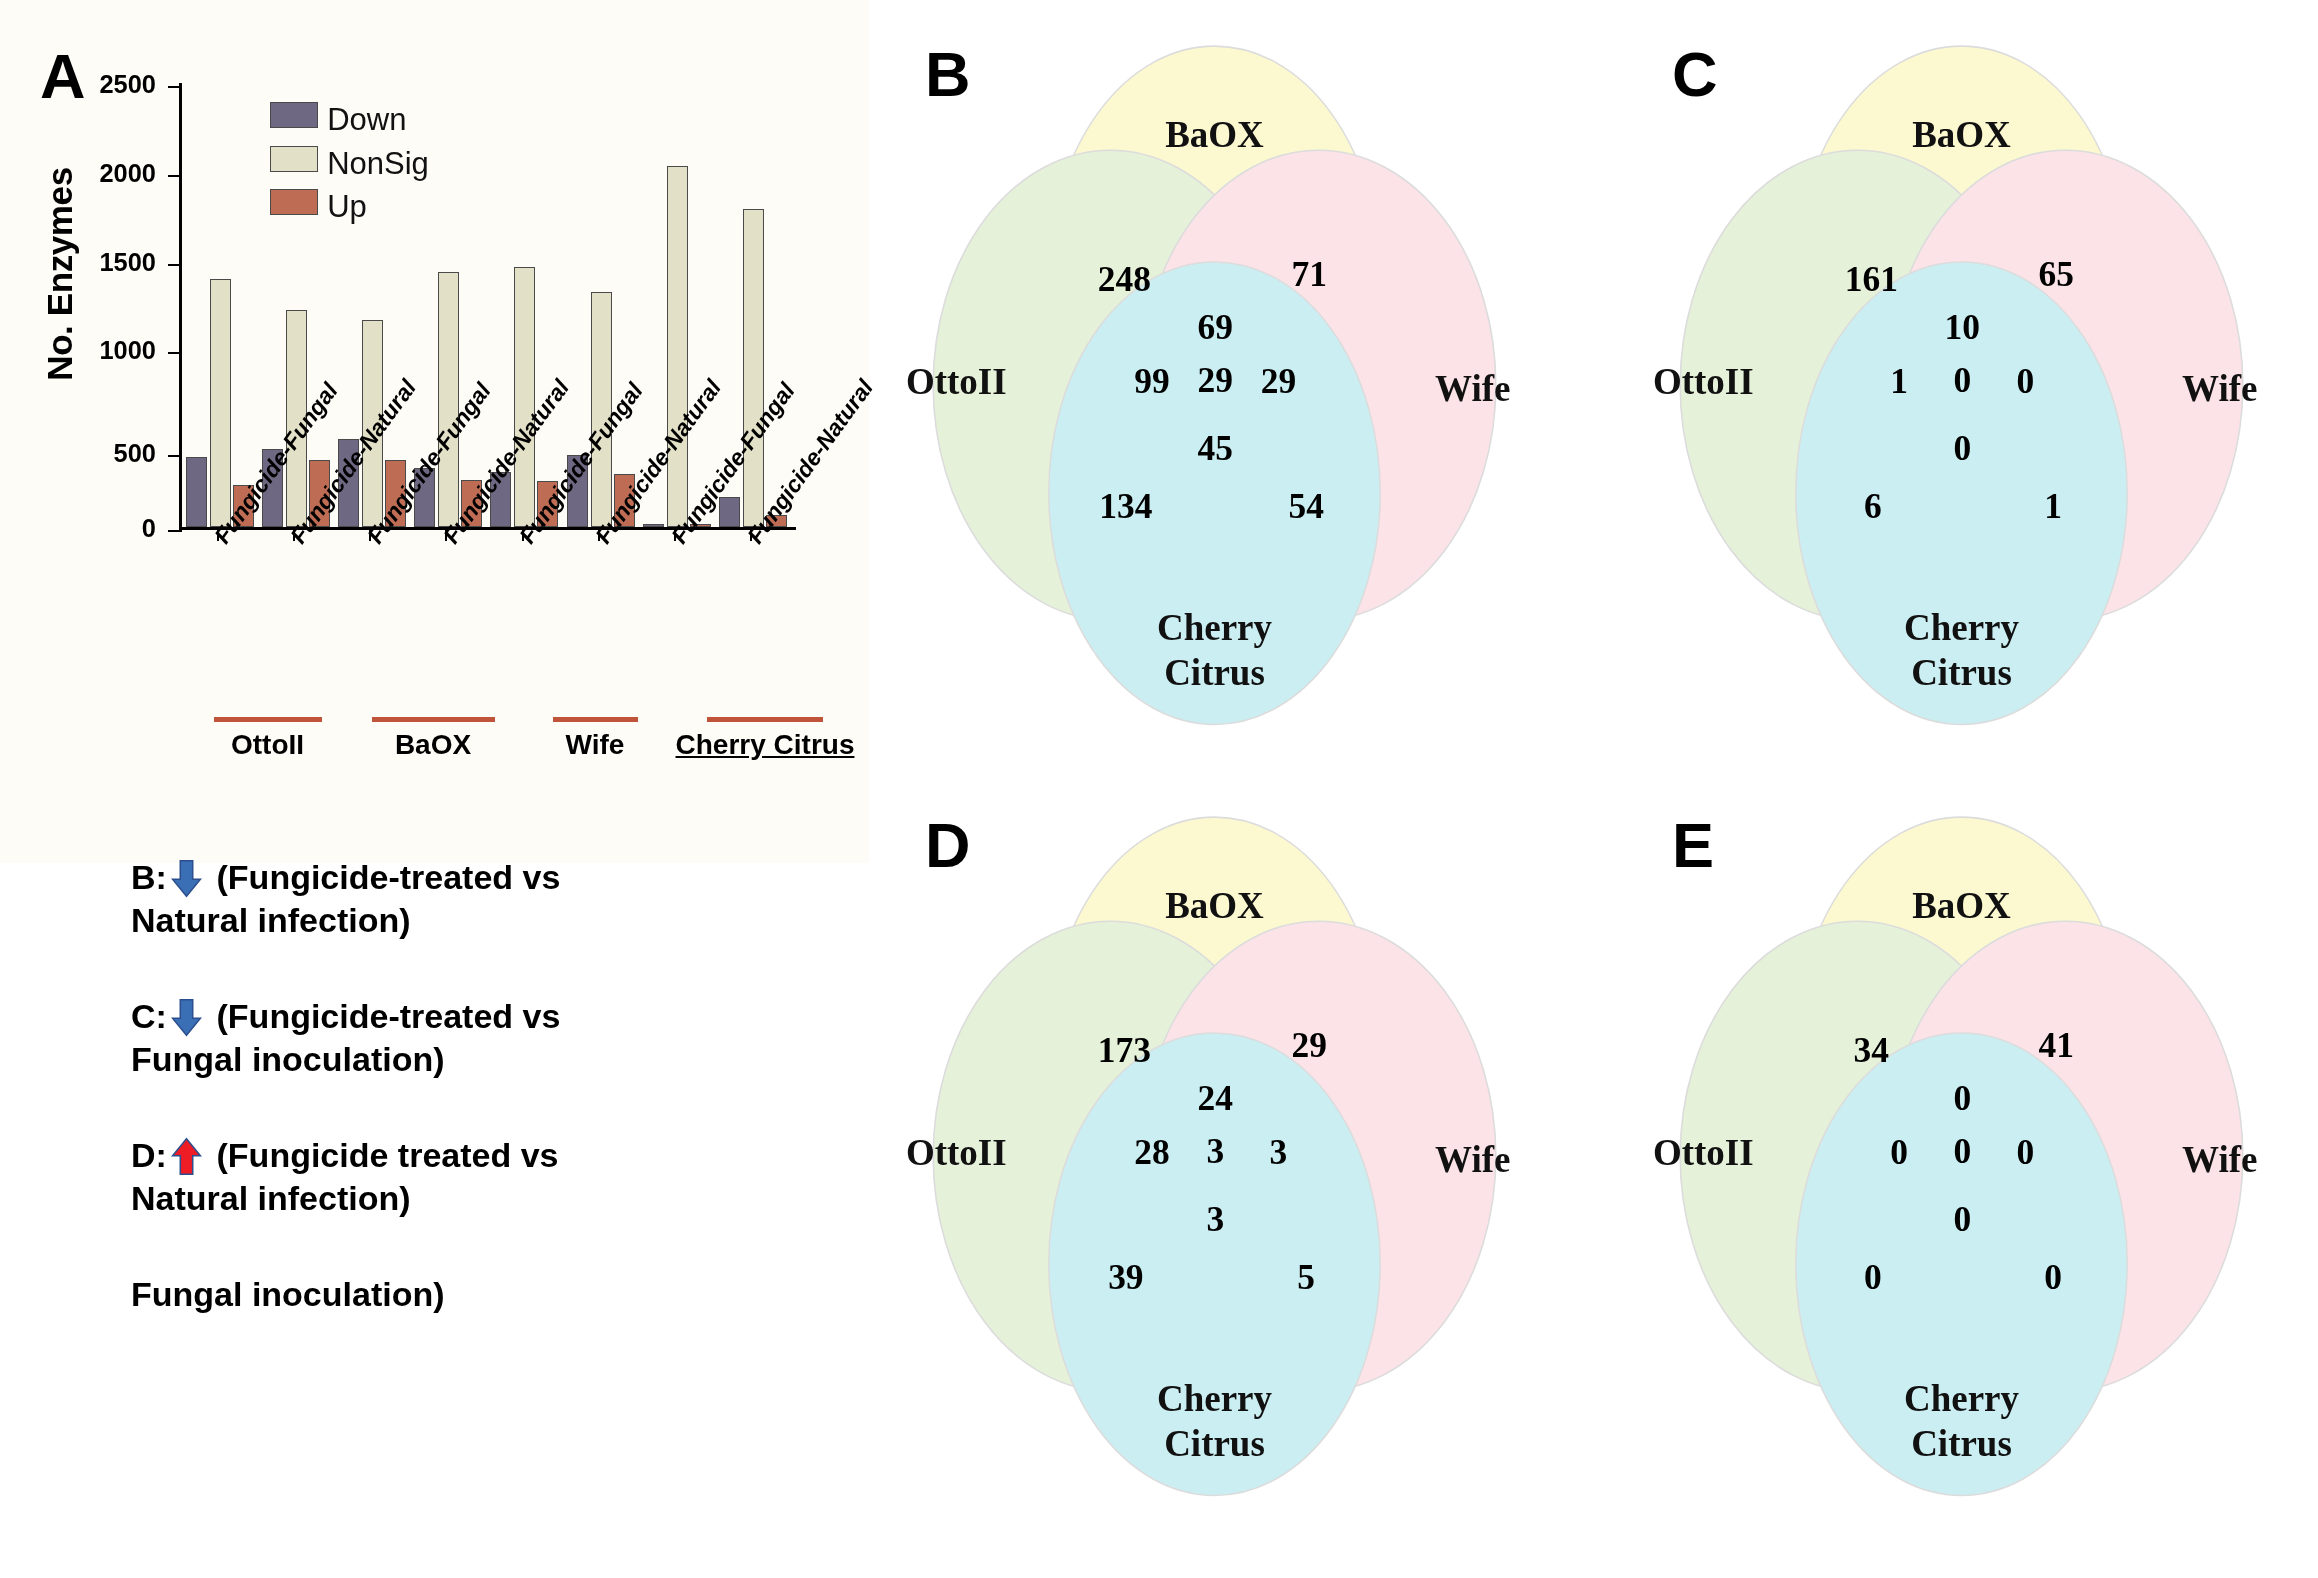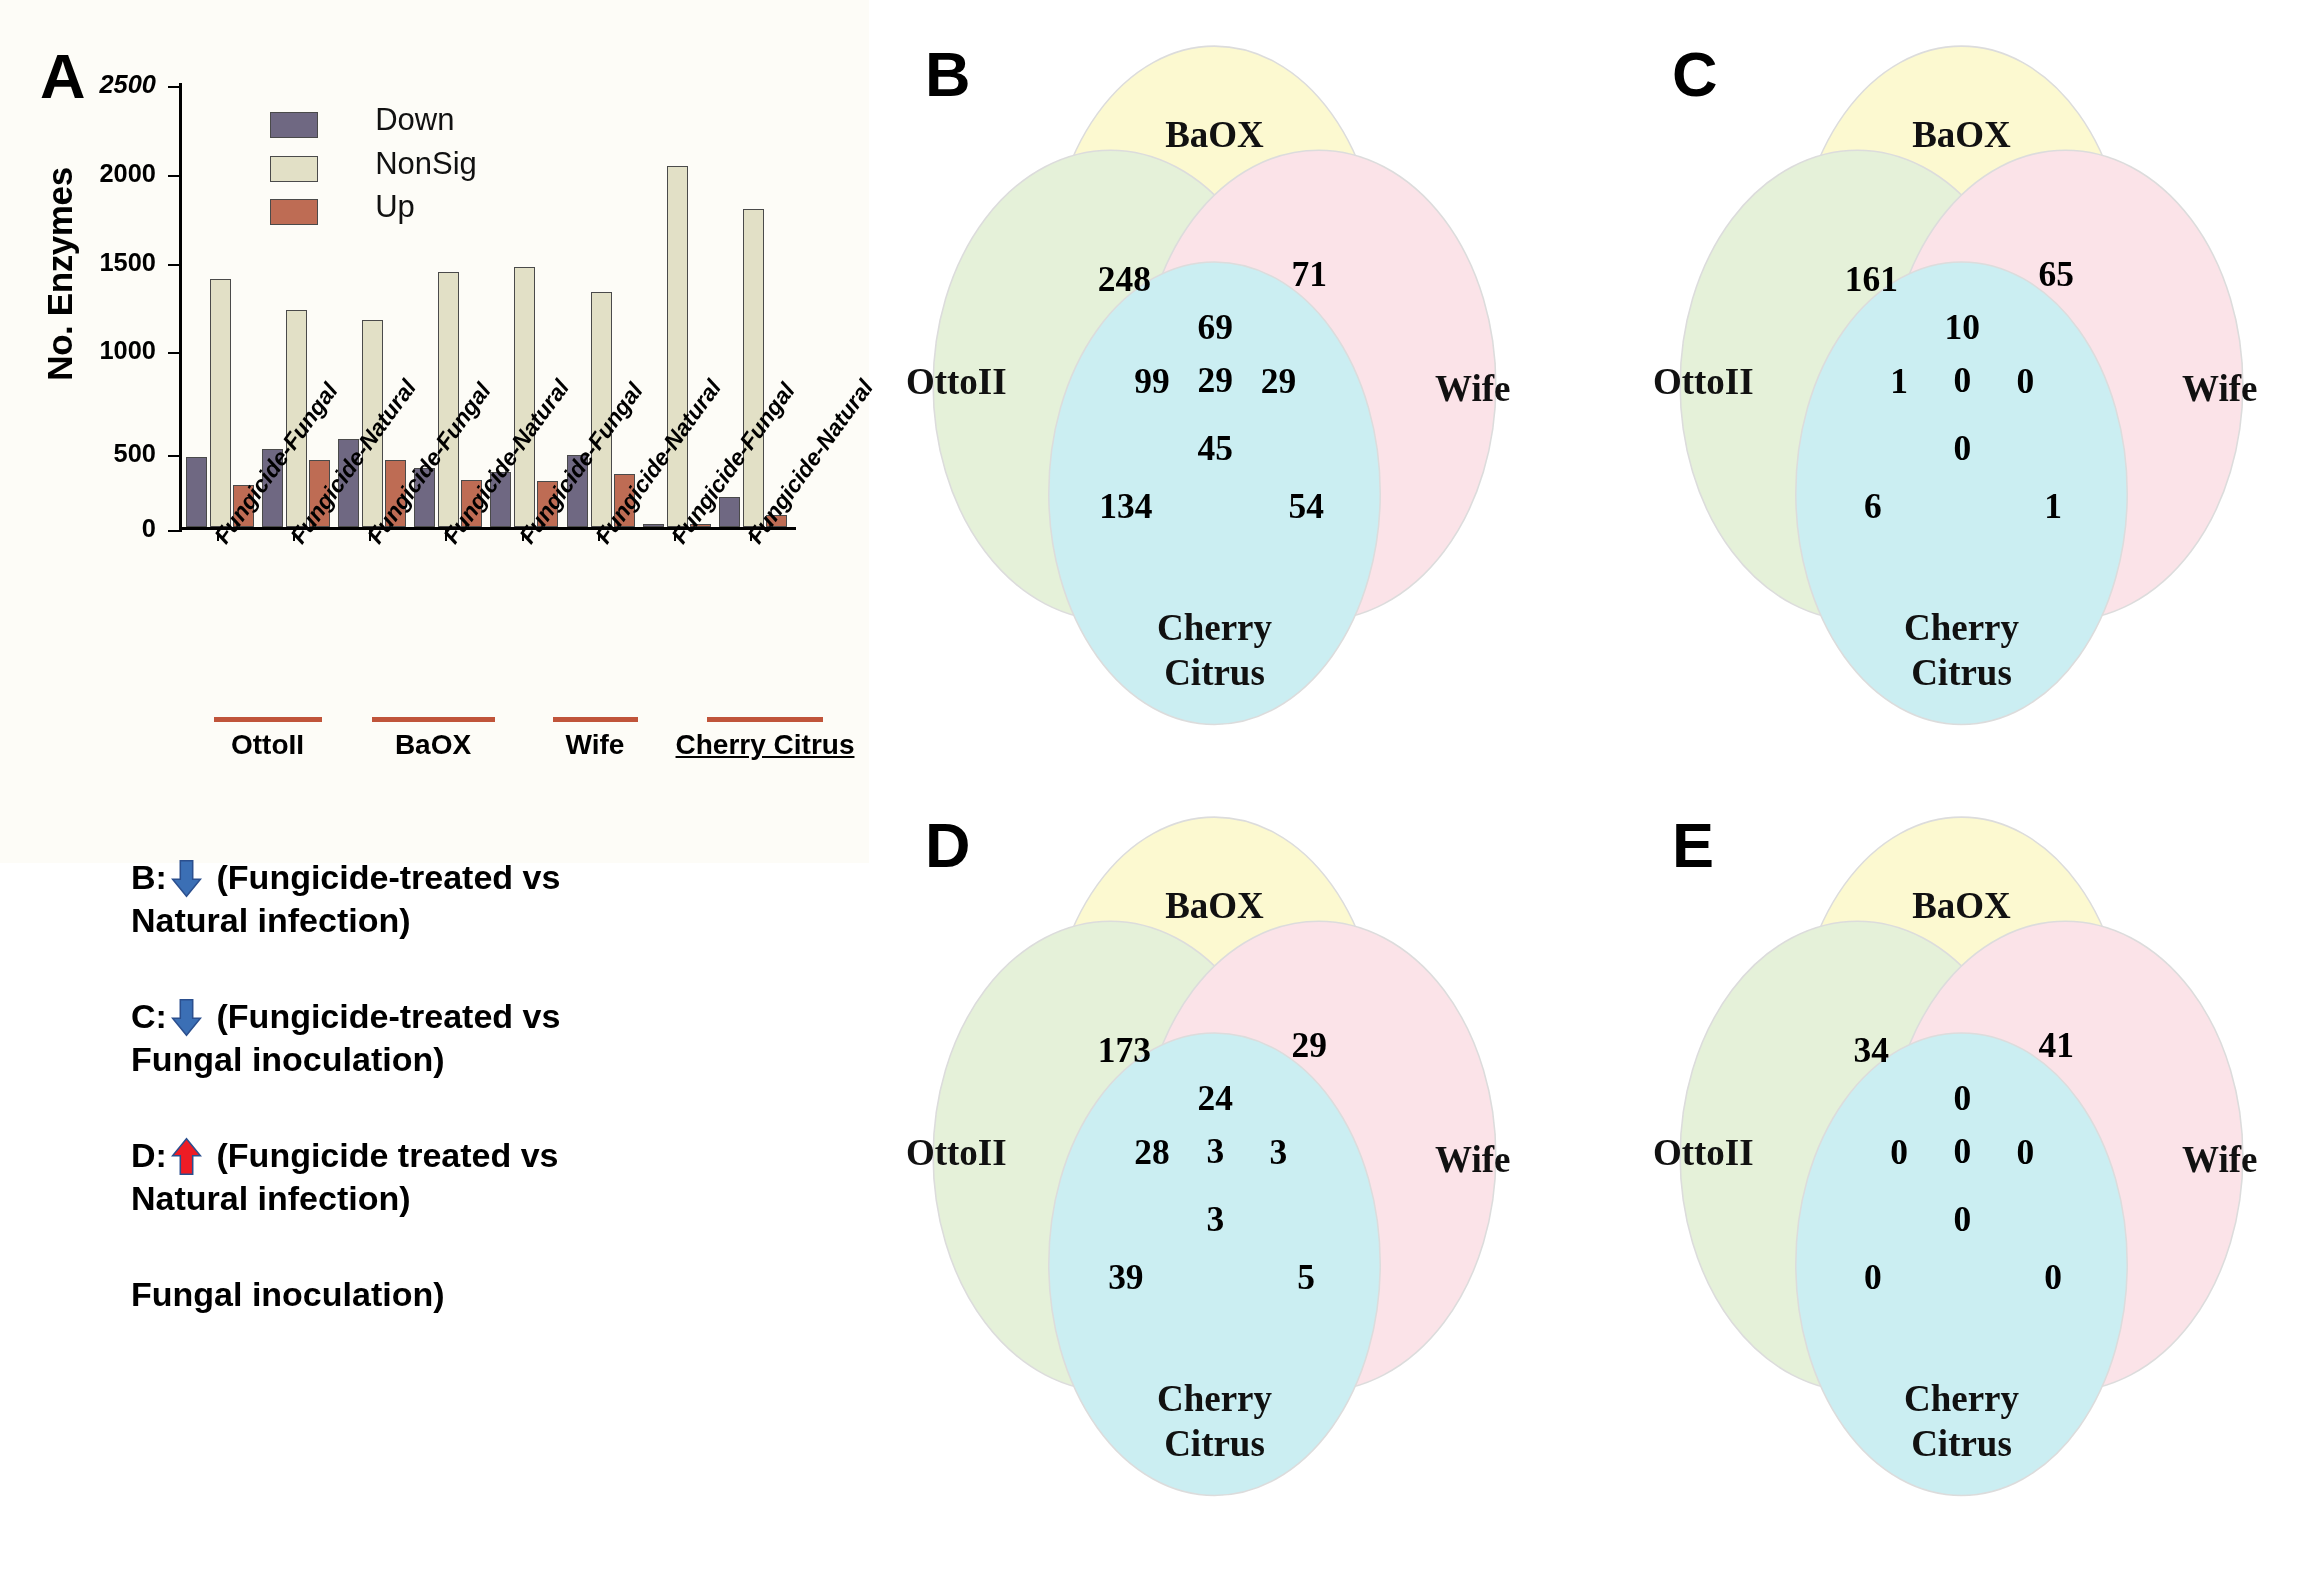--- a/index.html
+++ b/index.html
@@ -23,21 +23,21 @@
 
   #bars { position:absolute; left:3.1px; bottom:3.1px; width:609px; height:444px; }
   .bar-group { position:absolute; bottom:0; height:100%; display:flex; align-items:flex-end;
                justify-content:center; gap:2.3px; }
   .bar { width:21px; border:1.5px solid #4a4a4a; }
   .bar.down   { background:#6f6882; }
   .bar.nonsig { background:#e2e0c6; }
   .bar.up     { background:#be6c54; }
 
   #legend-a { position:absolute; left:270px; top:102px; }
-  .leg-row { display:flex; align-items:flex-end; margin-bottom:7.7px;gap:48px; }
+  .leg-row { display:flex; align-items:flex-start; margin-bottom:7.7px; }
   .leg-swatch { width:48px; height:26px; border:1.5px solid #4a4a4a; margin-right:9.2px; }
   .leg-text { font-size:31px; color:#111; }
 
   #xlabels { position:absolute; left:179px; top:533px; width:617px; height:193px; }
   .xlab { position:absolute; top:0; transform-origin:left top; transform:rotate(-54deg);
           font-size:23px; font-weight:bold; font-style:italic; white-space:nowrap;
           font-family:"Liberation Sans", sans-serif; }
   #groups { position:absolute; left:179px; top:717px; width:632px; height:85px; }
   .grp { position:absolute; top:0; text-align:center; }
   .grp-rule { height:5.4px; background:#c0543a; margin:0 auto 6.2px auto; }
@@ -80,21 +80,21 @@
         <div class="ytick" style="top: 269px;">
           <div class="ytick-label" style="top: 0px;">1000</div>
         </div>
         <div class="ytick" style="top: 181px;">
           <div class="ytick-label" style="top: 0px;">1500</div>
         </div>
         <div class="ytick" style="top: 92px;">
           <div class="ytick-label" style="top: 0px; margin-left: 16px;">2000</div>
         </div>
         <div class="ytick" style="top: 3.1px;">
-          <div class="ytick-label" style="top: 0px; font-style: italic;">2500</div>
+          <div class="ytick-label" style="top: 0px;">2500</div>
         </div>
       </div>
     <div id="bars">
         <div class="bar-group" style="left: 0px; width: 76px;">
           <div class="bar down" style="height: 70px;"></div>
           <div class="bar nonsig" style="height: 248px;"></div>
           <div class="bar up" style="height: 42px;"></div>
         </div>
         <div class="bar-group" style="left: 76px; width: 76px;">
           <div class="bar down" style="height: 78px;"></div>

